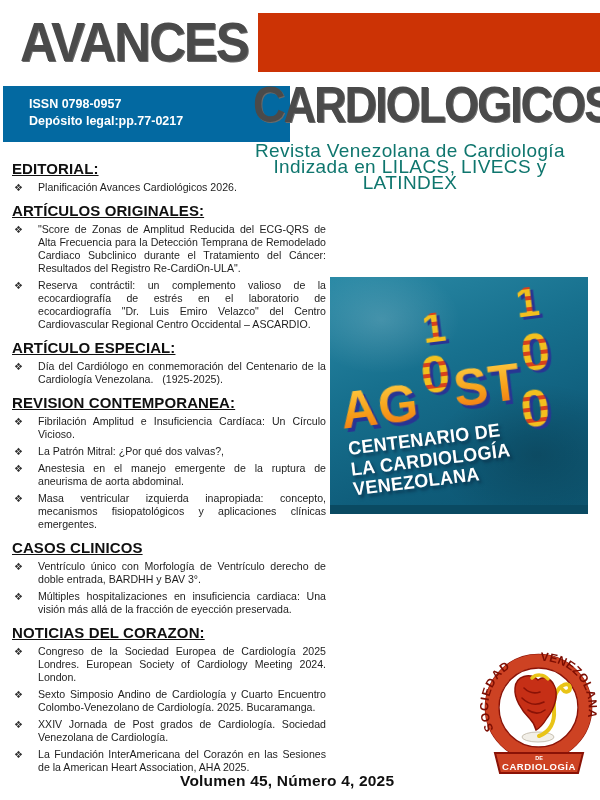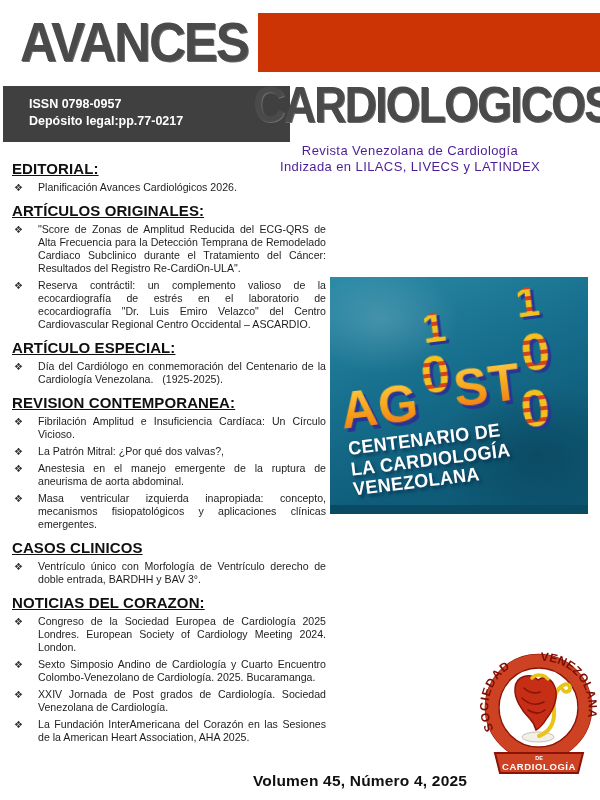--- a/index.html
+++ b/index.html
@@ -9,33 +9,33 @@
   }
   
   .red-rect-top{position:absolute;left:258px;top:13px;width:342px;height:59px;background:#cc3305;}
   .avances{
     position:absolute;left:20px;top:10px;width:238px;height:62px;
     font-size:51px;font-weight:bold;color:#4a4a4a;letter-spacing:-2px;
     transform:scaleY(1.08);transform-origin:top left;white-space:nowrap;
     text-shadow:1px 1px 0 #6a6a6a;
   }
   .issn-box{
-    position:absolute;left:3px;top:86px;width:287px;height:56px;background:#404040;
+    position:absolute;left:3px;top:86px;width:287px;height:56px;background:#0369a1;
     color:#ffffff;font-weight:bold;font-size:12.5px;line-height:17px;
     padding:10px 0 0 26px;box-sizing:border-box;
   }
   .cardiologicos{
     position:absolute;left:253px;top:76px;width:347px;height:64px;
     font-size:45px;font-weight:bold;color:#4a4a4a;letter-spacing:-2px;
     text-align:center;transform:scaleY(1.12);transform-origin:top left;white-space:nowrap;
     text-shadow:1px 1px 0 #6a6a6a;
   }
   .subtitle{
     position:absolute;left:230px;top:143px;width:360px;text-align:center;
-    color:#4c1d95;font-size:13px;line-height:16px;letter-spacing:.4px;
+    color:#0f766e;font-size:19px;line-height:16px;letter-spacing:.4px;
   }
   
   .toc{position:absolute;left:12px;top:160px;width:314px;color:#1c1c1c;}
   .toc-section{margin:0 0 8px 0;}
   .toc-heading{
     font-size:15px;font-weight:bold;color:#101010;
     text-decoration:underline;margin:0 0 4px 0;letter-spacing:.1px;
   }
   .toc ul{list-style:none;margin:0;padding:0;}
   .toc li{
@@ -77,21 +77,21 @@
   .d-r1{left:198px;top:12px;font-size:42px;}
   .d-r0a{left:197px;top:56px;font-size:52px;}
   .d-r0b{left:190px;top:112px;font-size:52px;}
   .poster-caption{
     position:absolute;left:14px;top:150px;color:#ffffff;font-weight:bold;
     font-size:18px;line-height:19.5px;letter-spacing:.3px;white-space:nowrap;
     text-shadow:2px 3px 3px rgba(8,30,55,.55);transform:scaleY(1.05);transform-origin:top left;
   }
   
   .volume-line{
-    position:absolute;left:180px;top:772px;width:360px;text-align:center;
+    position:absolute;left:180px;top:772px;width:360px;text-align:left;
     font-size:15.5px;font-weight:bold;color:#101010;letter-spacing:.2px;
   }
   
   .svc-logo{position:absolute;left:466px;top:644px;}
 </style>
 </head>
 <body>
 
 <div class="red-rect-top"></div>
 <div class="avances">AVANCES</div>
@@ -136,20 +136,21 @@
       <li>La Patrón Mitral: ¿Por qué dos valvas?,</li>
       <li>Anestesia en el manejo emergente de la ruptura de aneurisma de aorta abdominal.</li>
       <li>Masa ventricular izquierda inapropiada: concepto, mecanismos fisiopatológicos y aplicaciones clínicas emergentes.</li>
     </ul>
   </div>
 
   <div class="toc-section">
     <div class="toc-heading">CASOS CLINICOS</div>
     <ul>
       <li>Ventrículo único con Morfología de Ventrículo derecho de doble entrada, BARDHH y BAV 3°.</li>
+      <li>Múltiples hospitalizaciones en insuficiencia cardiaca: Una visión más allá de la fracción de eyección preservada.</li>
     </ul>
   </div>
 
   <div class="toc-section">
     <div class="toc-heading">NOTICIAS DEL CORAZON:</div>
     <ul>
       <li>Congreso de la Sociedad Europea de Cardiología 2025 Londres. European Society of Cardiology Meeting 2024. London.</li>
       <li>Sexto Simposio Andino de Cardiología y Cuarto Encuentro Colombo-Venezolano de Cardiología. 2025. Bucaramanga.</li>
       <li>XXIV Jornada de Post grados de Cardiología. Sociedad Venezolana de Cardiología.</li>
       <li>La Fundación InterAmericana del Corazón en las Sesiones de la American Heart Association, AHA 2025.</li>

